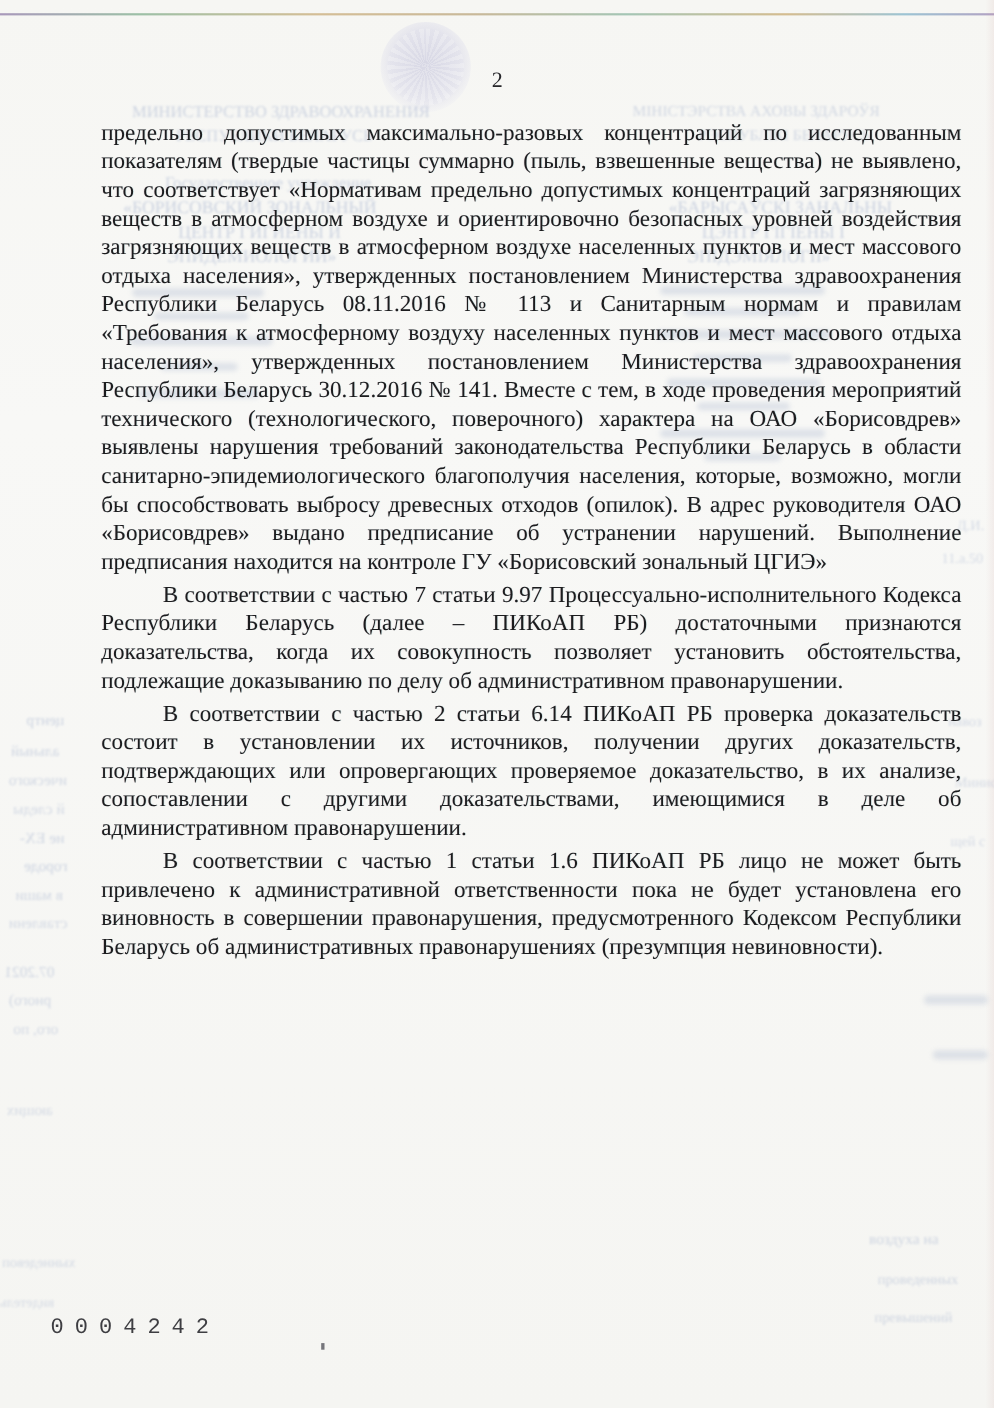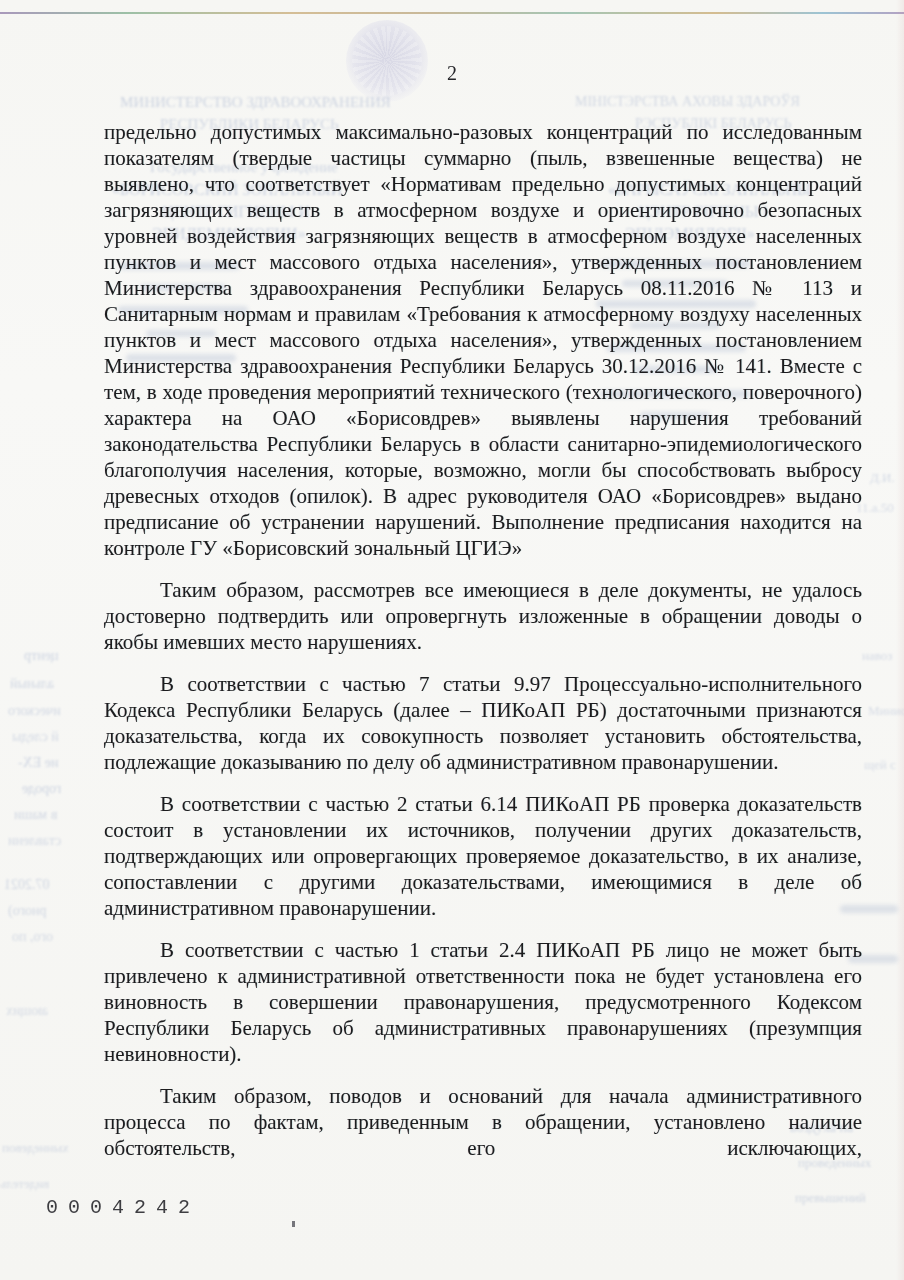--- a/index.html
+++ b/index.html
@@ -45,21 +45,21 @@
   .bleed-blob{
     position:absolute;border-radius:4px;
     background:#9aa9c6;filter:blur(2.2px);
   }
   .body-text{
     position:absolute;left:88px;top:103px;width:790px;z-index:2;
     font-size:21px;line-height:26px;color:#1c1c1e;
     text-align:justify;
     text-shadow:0.6px 0 rgba(0,140,160,.15),-0.6px 0 rgba(170,30,60,.10);
   }
-  .body-text p{margin:16px;text-indent:56px;}
+  .body-text p{margin:4px;text-indent:56px;}
   .body-text p.no-indent{text-indent:0;}
   .body-text p.space-before{margin-top:7px;}
   .body-text p.justify-last{text-align-last:justify;}
   .stamp{
     position:absolute;left:46px;top:1196px;z-index:2;
     font-family:"Liberation Mono","DejaVu Sans Mono",monospace;
     font-size:20px;letter-spacing:10px;color:#3e3e42;
   }
   .speck{position:absolute;width:3px;height:6px;background:#55555c;opacity:.8;z-index:2;}
 </style>
@@ -115,21 +115,19 @@
       <div class="bleed-blob" style="left: 120px; top: 262px; width: 120px; height: 8px; opacity: 0.28;"></div>
       <div class="bleed-blob" style="left: 140px; top: 284px; width: 86px; height: 7px; opacity: 0.28;"></div>
       <div class="bleed-blob" style="left: 118px; top: 306px; width: 130px; height: 8px; opacity: 0.28;"></div>
       <div class="bleed-blob" style="left: 146px; top: 330px; width: 70px; height: 7px; opacity: 0.28;"></div>
       <div class="bleed-blob" style="left: 126px; top: 354px; width: 110px; height: 8px; opacity: 0.28;"></div>
       <div class="bleed-blob" style="left: 840px; top: 905px; width: 58px; height: 8px; opacity: 0.28;"></div>
       <div class="bleed-blob" style="left: 848px; top: 955px; width: 50px; height: 8px; opacity: 0.28;"></div>
     </div>
   <div class="body-text" id="body-text">
       <p class="no-indent">предельно допустимых максимально-разовых концентраций по исследованным показателям (твердые частицы суммарно (пыль, взвешенные вещества) не выявлено, что соответствует «Нормативам предельно допустимых концентраций загрязняющих веществ в атмосферном воздухе и ориентировочно безопасных уровней воздействия загрязняющих веществ в атмосферном воздухе населенных пунктов и мест массового отдыха населения», утвержденных постановлением Министерства здравоохранения Республики Беларусь 08.11.2016 № 113 и Санитарным нормам и правилам «Требования к атмосферному воздуху населенных пунктов и мест массового отдыха населения», утвержденных постановлением Министерства здравоохранения Республики Беларусь 30.12.2016 № 141.  Вместе  с тем, в ходе проведения мероприятий технического (технологического, поверочного)  характера на ОАО «Борисовдрев» выявлены нарушения требований законодательства  Республики Беларусь в области санитарно-эпидемиологического благополучия населения, которые, возможно, могли бы способствовать выбросу древесных отходов (опилок). В адрес руководителя ОАО «Борисовдрев» выдано предписание об устранении нарушений. Выполнение предписания находится на контроле ГУ «Борисовский зональный ЦГИЭ»</p>
-      <p>Таким образом, рассмотрев все имеющиеся в деле документы, не удалось достоверно подтвердить или опровергнуть изложенные в обращении доводы о якобы имевших место нарушениях.</p>
       <p>В соответствии с частью 7 статьи 9.97 Процессуально-исполнительного Кодекса Республики Беларусь (далее – ПИКоАП РБ) достаточными признаются доказательства, когда их совокупность позволяет установить обстоятельства, подлежащие доказыванию по делу об административном правонарушении.</p>
       <p>В соответствии с частью 2 статьи 6.14 ПИКоАП РБ проверка доказательств состоит в установлении их источников, получении других доказательств, подтверждающих или опровергающих проверяемое доказательство, в их анализе, сопоставлении с другими доказательствами, имеющимися в деле об административном правонарушении.</p>
-      <p>В соответствии с частью 1 статьи 2.4 ПИКоАП РБ лицо не может быть привлечено к административной ответственности пока не будет установлена его виновность в совершении правонарушения, предусмотренного Кодексом Республики Беларусь об административных правонарушениях (презумпция невиновности).</p>
-      <p class="justify-last space-before">Таким образом, поводов и оснований для начала административного процесса по фактам, приведенным в обращении, установлено наличие обстоятельств, его исключающих,</p>
+      <p>В соответствии с частью 1 статьи 1.6 ПИКоАП РБ лицо не может быть привлечено к административной ответственности пока не будет установлена его виновность в совершении правонарушения, предусмотренного Кодексом Республики Беларусь об административных правонарушениях (презумпция невиновности).</p>
     </div>
   <div class="stamp">0004242</div>
   <div class="speck" style="left:292px;top:1221px;"></div>
 </div>
 
 </body></html>

